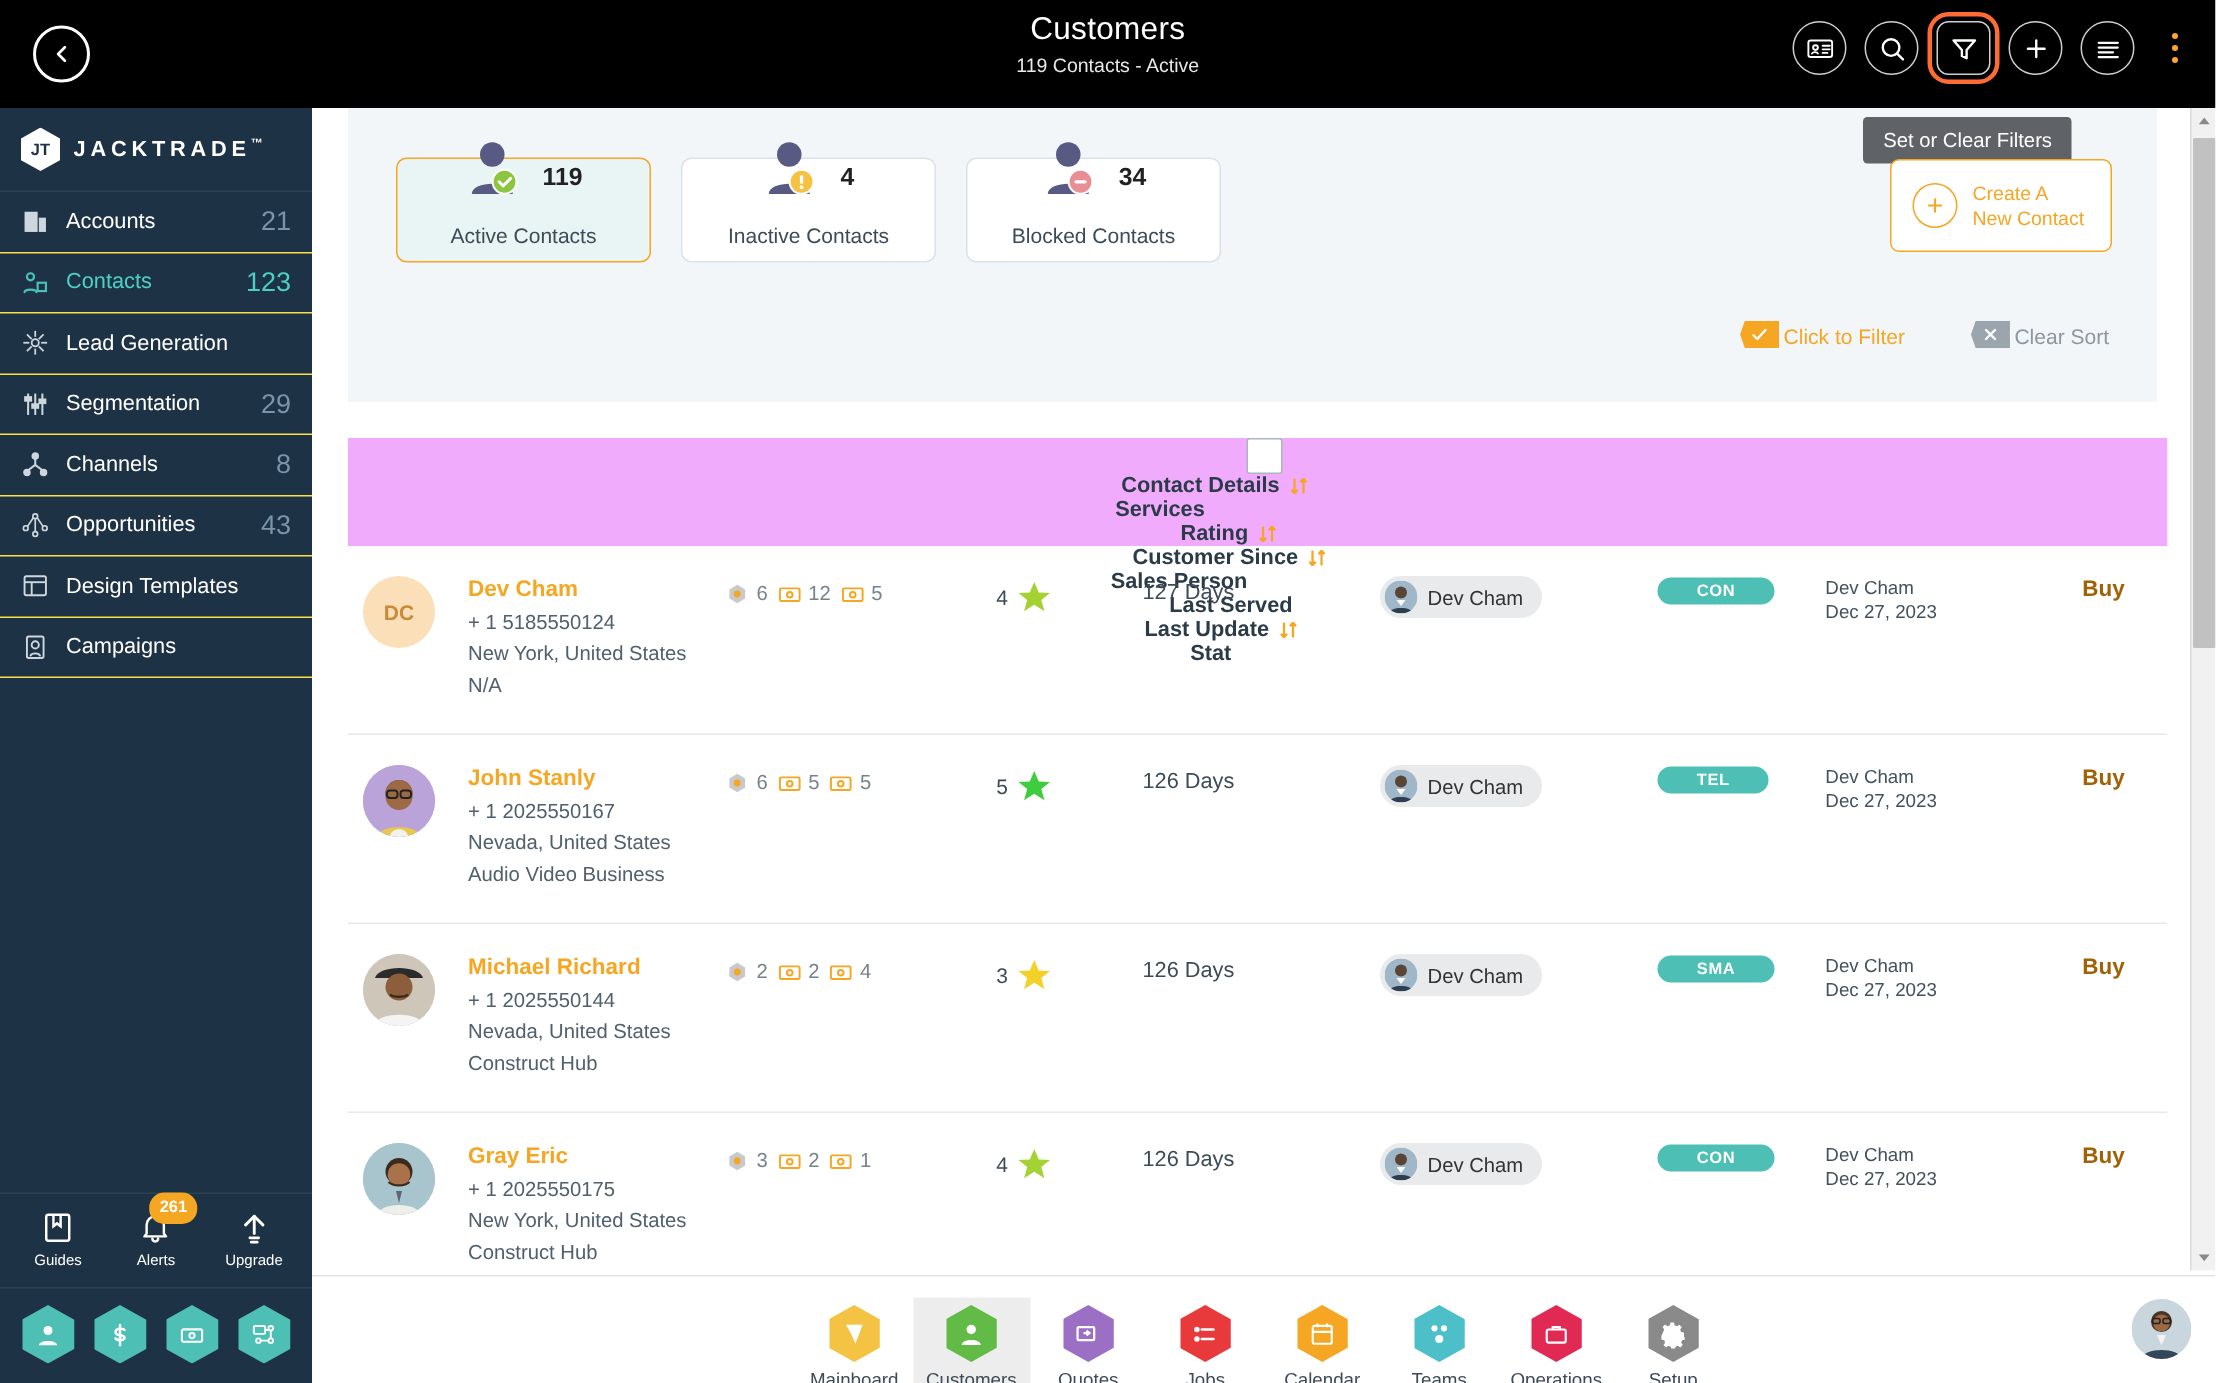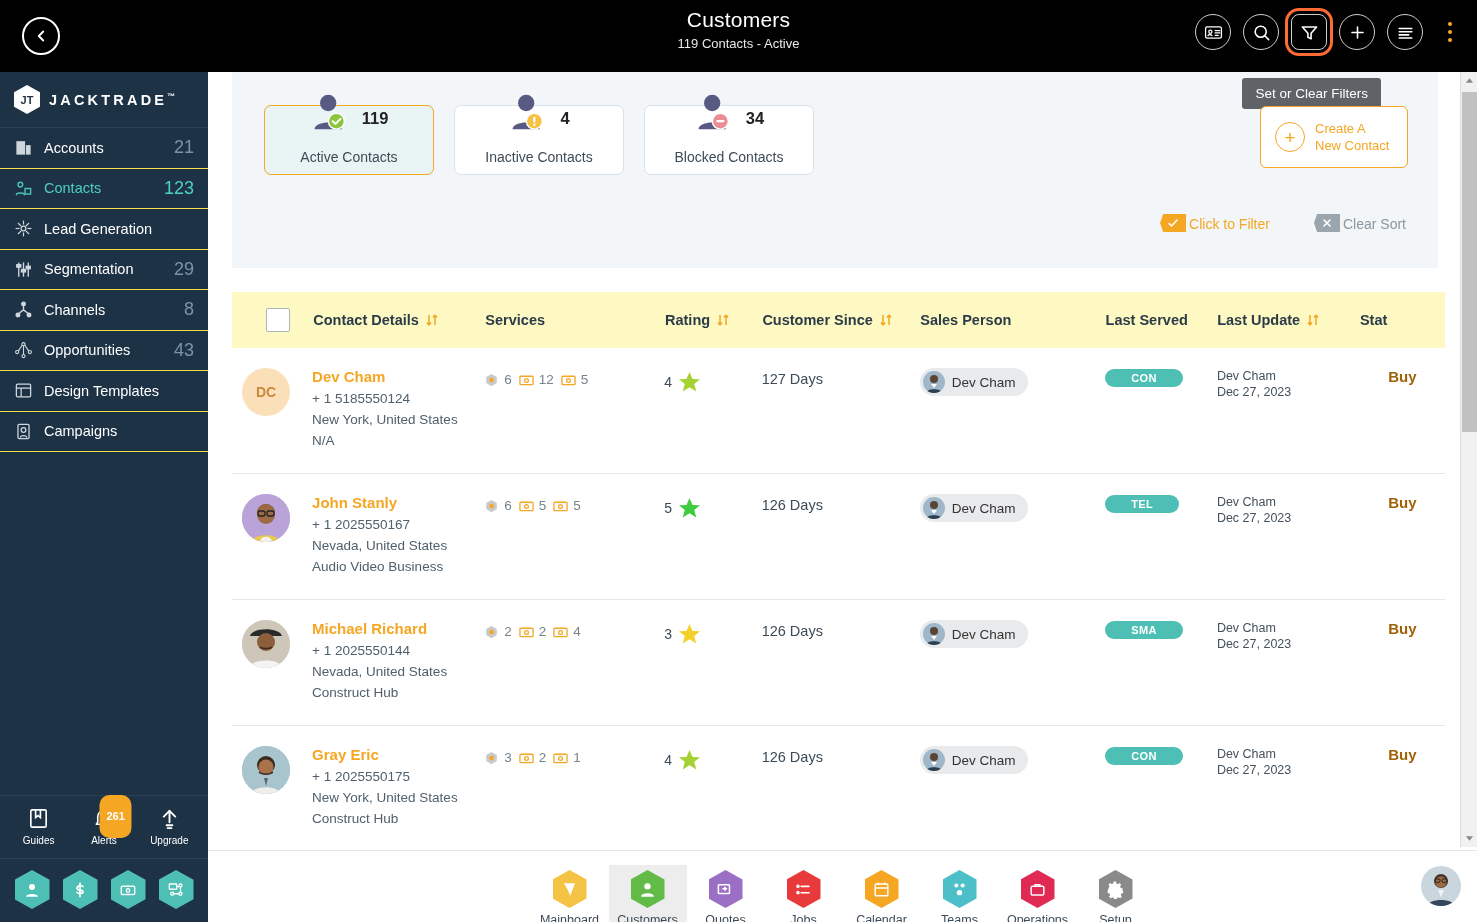--- a/index.html
+++ b/index.html
@@ -84,21 +84,21 @@
   .side-tools {
     display: flex; justify-content: space-around; align-items: flex-end;
     padding: 10px 6px 12px; border-top: 1px solid #2b4256;
   }
   .stool { position: relative; text-align: center; cursor: pointer; width: 62px; }
   .stool svg { width: 23px; height: 25px; display: block; margin: 0 auto 4px; }
   .stool-label { font-size: 10px; color: #fff; }
   .badge-261 {
     position: absolute; top: -11px; left: 50%; transform: translateX(-14%);
     background: #f5a623; color: #fff; font-size: 11px; font-weight: bold;
-    border-radius: 10px; padding: 14px 7px; line-height: 15px;
+    border-radius: 10px; padding: 3px 7px; line-height: 15px;
   }
   .side-hexes {
     display: flex; justify-content: space-around; align-items: center;
     padding: 11px 8px 13px; border-top: 1px solid #2b4256;
   }
   .hexbtn {
     width: 35px; height: 39px; background: #4dbfb4;
     clip-path: polygon(50% 0, 100% 25%, 100% 75%, 50% 100%, 0 75%, 0 25%);
     display: flex; align-items: center; justify-content: center; cursor: pointer;
   }
@@ -165,21 +165,21 @@
   .ftext { font-size: 14px; }
   .ftext.on { color: #f5a623; }
   .ftext.off { color: #8b97a1; }
 
   
   .table-wrap {
     position: absolute; left: 232px; top: 292px;
     width: 1213px; height: 552px; background: #fff; overflow: hidden;
   }
   .thead {
-    height: 56px; background: #fef9c3; display: flex; align-items: center;
+    height: 72px; background: #f0abfc; display: flex; align-items: center; flex-direction: column;
   }
   .th {
     font-size: 14.5px; font-weight: bold; color: #2b3b47;
     display: flex; align-items: center; gap: 7px;
   }
   .sort-ico { width: 12px; height: 14px; }
   .chk {
     width: 24px; height: 24px; border: 1px solid #aab6be; background: #fff;
     border-radius: 2px; cursor: pointer;
   }

